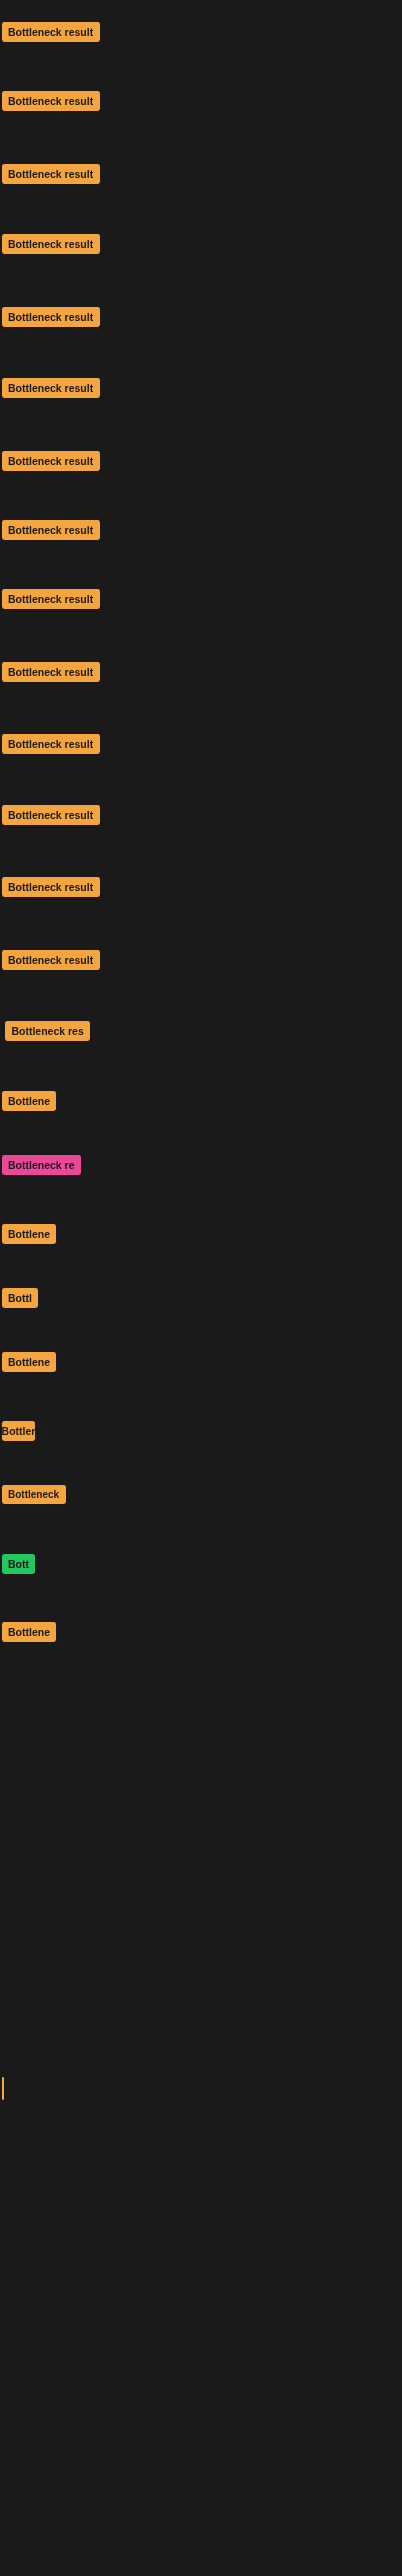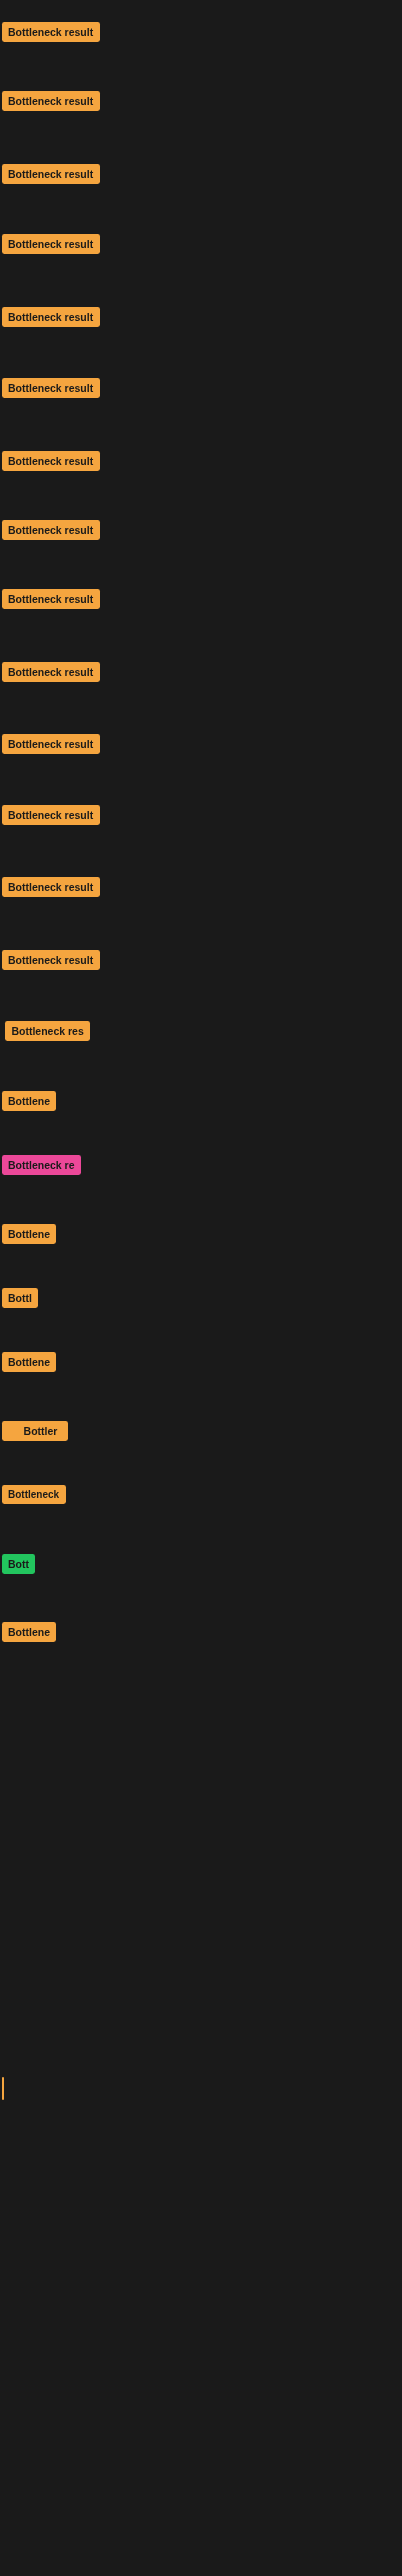--- a/index.html
+++ b/index.html
@@ -36,21 +36,21 @@
       <div style="position: absolute; top: 734px; left: 1.6px;"><span style="display: inline-block; background-color: rgb(245, 165, 63); color: rgb(26, 26, 26); font-size: 10.5px; font-weight: bold; padding: 4px 6.4px; border-radius: 2.4px; white-space: nowrap; overflow: hidden; max-width: 121px; font-family: Arial, sans-serif;">Bottleneck result</span></div>
       <div style="position: absolute; top: 805px; left: 1.6px;"><span style="display: inline-block; background-color: rgb(245, 165, 63); color: rgb(26, 26, 26); font-size: 10.5px; font-weight: bold; padding: 4px 6.4px; border-radius: 2.4px; white-space: nowrap; overflow: hidden; max-width: 121px; font-family: Arial, sans-serif;">Bottleneck result</span></div>
       <div style="position: absolute; top: 877px; left: 1.6px;"><span style="display: inline-block; background-color: rgb(245, 165, 63); color: rgb(26, 26, 26); font-size: 10.5px; font-weight: bold; padding: 4px 6.4px; border-radius: 2.4px; white-space: nowrap; overflow: hidden; max-width: 121px; font-family: Arial, sans-serif;">Bottleneck result</span></div>
       <div style="position: absolute; top: 950px; left: 1.6px;"><span style="display: inline-block; background-color: rgb(245, 165, 63); color: rgb(26, 26, 26); font-size: 10.5px; font-weight: bold; padding: 4px 6.4px; border-radius: 2.4px; white-space: nowrap; overflow: hidden; max-width: 121px; font-family: Arial, sans-serif;">Bottleneck result</span></div>
       <div style="position: absolute; top: 1021px; left: 5px;"><span style="display: inline-block; background-color: rgb(245, 165, 63); color: rgb(26, 26, 26); font-size: 10.5px; font-weight: bold; padding: 4px 6.4px; border-radius: 2.4px; white-space: nowrap; overflow: hidden; max-width: 105px; font-family: Arial, sans-serif;">Bottleneck res</span></div>
       <div style="position: absolute; top: 1091px; left: 1.6px;"><span style="display: inline-block; background-color: rgb(245, 165, 63); color: rgb(26, 26, 26); font-size: 10.5px; font-weight: bold; padding: 4px 6.4px; border-radius: 2.4px; white-space: nowrap; overflow: hidden; max-width: 81px; font-family: Arial, sans-serif;">Bottlene</span></div>
       <div style="position: absolute; top: 1155px; left: 1.6px;"><span style="display: inline-block; background-color: #ec4899; color: rgb(26, 26, 26); font-size: 10.5px; font-weight: bold; padding: 4px 6.4px; border-radius: 2.4px; white-space: nowrap; overflow: hidden; max-width: 97px; font-family: Arial, sans-serif;">Bottleneck re</span></div>
       <div style="position: absolute; top: 1224px; left: 1.6px;"><span style="display: inline-block; background-color: rgb(245, 165, 63); color: rgb(26, 26, 26); font-size: 10.5px; font-weight: bold; padding: 4px 6.4px; border-radius: 2.4px; white-space: nowrap; overflow: hidden; max-width: 74px; font-family: Arial, sans-serif;">Bottlene</span></div>
       <div style="position: absolute; top: 1288px; left: 1.6px;"><span style="display: inline-block; background-color: rgb(245, 165, 63); color: rgb(26, 26, 26); font-size: 10.5px; font-weight: bold; padding: 4px 6.4px; border-radius: 2.4px; white-space: nowrap; overflow: hidden; max-width: 58px; font-family: Arial, sans-serif;">Bottl</span></div>
       <div style="position: absolute; top: 1352px; left: 1.6px;"><span style="display: inline-block; background-color: rgb(245, 165, 63); color: rgb(26, 26, 26); font-size: 10.5px; font-weight: bold; padding: 4px 6.4px; border-radius: 2.4px; white-space: nowrap; overflow: hidden; max-width: 74px; font-family: Arial, sans-serif;">Bottlene</span></div>
-      <div style="position: absolute; top: 1421px; left: 1.6px;"><span style="display: inline-block; background-color: rgb(245, 165, 63); color: rgb(26, 26, 26); font-size: 10.5px; font-weight: bold; padding: 4px 22px; border-radius: 2.4px; white-space: nowrap; overflow: hidden; max-width: 66px; font-family: Arial, sans-serif;">Bottler</span></div>
+      <div style="position: absolute; top: 1421px; left: 1.6px;"><span style="display: inline-block; background-color: rgb(245, 165, 63); color: rgb(26, 26, 26); font-size: 10.5px; font-weight: bold; padding: 4px 0; border-radius: 2.4px; white-space: nowrap; overflow: hidden; max-width: 66px; font-family: Arial, sans-serif;">Bottler</span></div>
       <div style="position: absolute; top: 1485px; left: 1.6px;"><span style="display: inline-block; background-color: rgb(245, 165, 63); color: rgb(26, 26, 26); font-size: 10px; font-weight: bold; padding: 4px 6.4px; border-radius: 2.4px; white-space: nowrap; overflow: hidden; max-width: 82px; font-family: Arial, sans-serif;">Bottleneck</span></div>
       <div style="position: absolute; top: 1554px; left: 1.6px;"><span style="display: inline-block; background-color: #22c55e; color: rgb(26, 26, 26); font-size: 10.5px; font-weight: bold; padding: 4px 6.4px; border-radius: 2.4px; white-space: nowrap; overflow: hidden; max-width: 53px; font-family: Arial, sans-serif;">Bott</span></div>
       <div style="position: absolute; top: 1622px; left: 1.6px;"><span style="display: inline-block; background-color: rgb(245, 165, 63); color: rgb(26, 26, 26); font-size: 10.5px; font-weight: bold; padding: 4px 6.4px; border-radius: 2.4px; white-space: nowrap; overflow: hidden; max-width: 74px; font-family: Arial, sans-serif;">Bottlene</span></div>
       <div style="position: absolute; top: 2077px; left: 1.6px; width: 2.4px; height: 22.5px; background-color: rgb(245, 165, 63); border-radius: 1.6px;"></div>
     </div>
 
 </div>
 
 
 </body></html>

